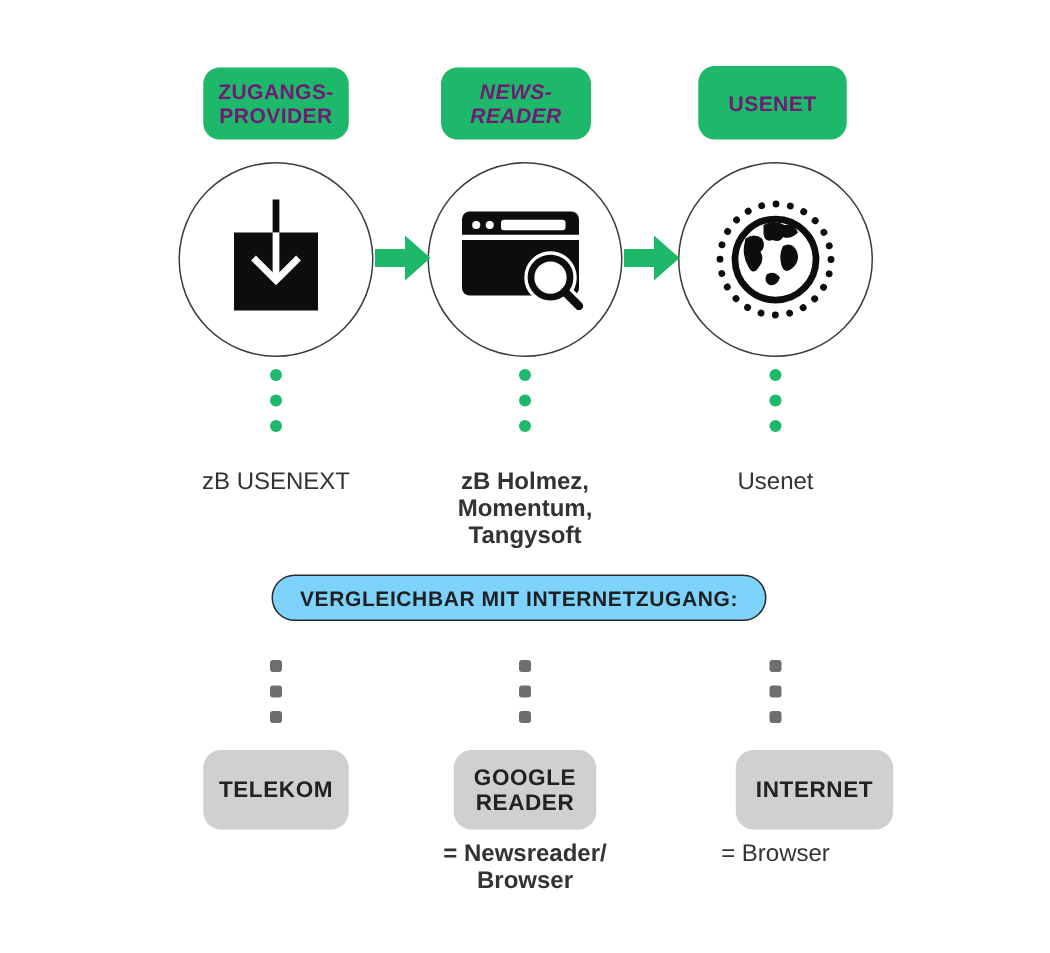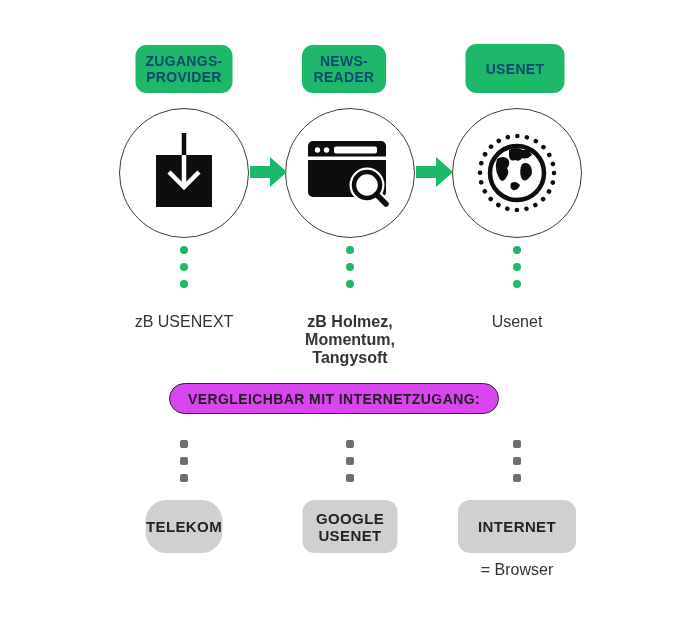--- a/index.html
+++ b/index.html
@@ -10,27 +10,27 @@
   :root{
     --green:#1db869;
     --box-gray:#d0d0d0;
     --dot-gray:#6e6e6e;
     --ink:#1f1f1f;
     --body-ink:#333333;
   }
 
   
   .badge{
-    position:absolute;top:45px;background:var(--green);color:#0c4a6e;
+    position:absolute;top:45px;background:var(--green);color:#701a75;
     font-weight:bold;font-size:14px;line-height:16px;letter-spacing:.3px;
     text-align:center;border-radius:11px;display:flex;align-items:center;
     justify-content:center;white-space:pre-line;transform:translateX(-50%);
   }
   .badge-1{left:184px;width:97px;height:48px;}
-  .badge-2{left:344px;width:84px;height:48px;}
+  .badge-2{left:344px;width:100px;height:48px;font-style:italic;}
   .badge-3{left:515px;width:99px;height:49px;top:44px;}
 
   
   .circle{
     position:absolute;top:108px;width:130px;height:130px;border:1.5px solid #3c3c3c;
     border-radius:50%;background:#fff;display:flex;align-items:center;
     justify-content:center;transform:translateX(-50%);box-sizing:border-box;
   }
   .circle-1{left:184px;}
   .circle-2{left:350px;}
@@ -55,38 +55,38 @@
 
   
   .flow-caption{
     position:absolute;top:302px;transform:translateX(-50%);
     font-size:16px;line-height:18px;color:var(--body-ink);
     text-align:center;white-space:pre-line;margin-top:11px;
   }
 
   
   .pill{
-    position:absolute;left:334px;top:383px;transform:translateX(-50%);
+    position:absolute;left:346px;top:383px;transform:translateX(-50%);
     width:330px;height:31px;border:1.6px solid #2a2a2a;border-radius:16px;
-    display:flex;align-items:center;justify-content:center;background:#d946ef;
+    display:flex;align-items:center;justify-content:center;background:#7dd3fc;
     font-weight:bold;font-size:14px;letter-spacing:.4px;color:var(--ink);
     box-sizing:border-box;
   }
 
   
   .gbox{
     position:absolute;top:500px;transform:translateX(-50%);height:53px;
     background:var(--box-gray);border-radius:12px;display:flex;
     align-items:center;justify-content:center;font-weight:bold;font-size:15px;
     line-height:17px;letter-spacing:.4px;color:#222;text-align:center;
     white-space:pre-line;
   }
-  .gbox-1{left:184px;width:77px;border-radius:21px;}
+  .gbox-1{left:184px;width:97px;}
   .gbox-2{left:350px;width:95px;}
-  .gbox-3{left:517px;width:118px;}
+  .gbox-3{left:543px;width:105px;}
 
   
   .bottom-caption{
     position:absolute;top:561px;transform:translateX(-50%);
     font-size:16px;line-height:18px;color:var(--body-ink);
     text-align:center;white-space:pre-line;
   }
 </style>
 </head>
 <body>
@@ -175,18 +175,20 @@
     <div class="dot dot-gray"></div>
   </div>
   <div class="dots dots-gray col-3">
     <div class="dot dot-gray"></div>
     <div class="dot dot-gray"></div>
     <div class="dot dot-gray"></div>
   </div>
 
   <div class="gbox gbox-1">TELEKOM</div>
   <div class="gbox gbox-2">GOOGLE
-USENET</div>
+READER</div>
   <div class="gbox gbox-3">INTERNET</div>
 
+  <div class="bottom-caption col-2">= Newsreader/
+Browser</div>
   <div class="bottom-caption col-3">= Browser</div>
 
 </div>
 
 </body></html>

